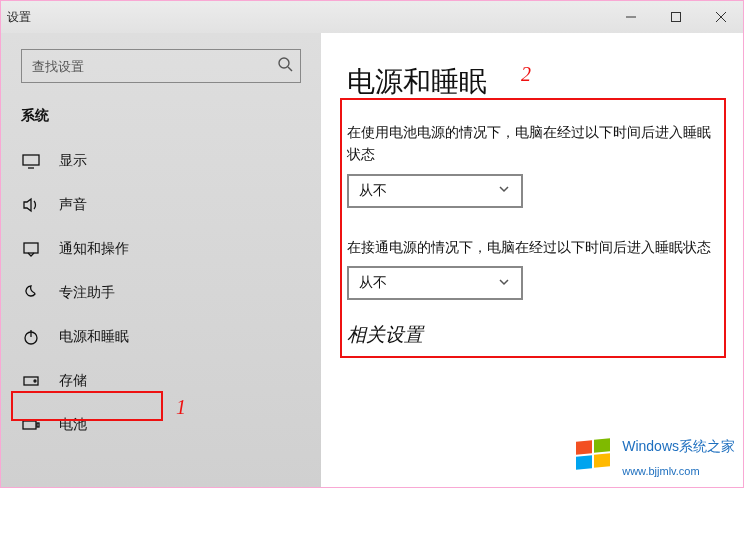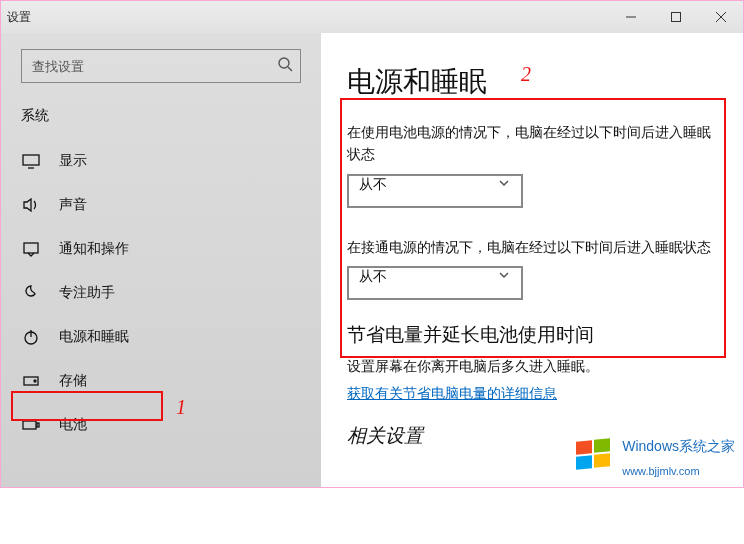--- a/index.html
+++ b/index.html
@@ -19,36 +19,36 @@
 .home-row { display: flex; align-items: center; gap: 18px; padding: 10px 20px 20px 20px; }
 .home-row .icon { width: 20px; display:flex; justify-content:center; }
 .home-label { font-size: 14px; color: #111; }
 
 .search-wrap { padding: 0 20px 18px 20px; }
 .search { position: relative; }
 .search input { width: 100%; height: 34px; background: rgba(255,255,255,0.05); border: 1px solid #888; padding: 0 34px 0 10px; font-size: 13px; color: #333; }
 .search input::placeholder { color: #555; }
 .search-icon { position: absolute; right: 8px; top: 50%; transform: translateY(-50%); }
 
-.section-title { padding: 6px 20px 14px 20px; font-size: 14px; font-weight: 400; color: #111; }
+.section-title { padding: 6px 20px 14px 20px; font-size: 14px; font-weight: 700; color: #111; }
 
 .nav { display: flex; flex-direction: column; }
 .nav-item { display: flex; align-items: flex-end; gap: 18px; padding: 13px 20px; font-size: 14px; color: #111; }
 .nav-item .icon { width: 20px; display:flex; justify-content:center; }
 
 .content { flex: 1; padding: 30px 24px 0 26px; overflow: hidden; background: #fff; }
 .page-title { font-size: 28px; font-weight: 400; color: #111; margin-bottom: 20px; position: relative; }
 
 .red-box-left { position: absolute; border: 2px solid #e11; }
 .anno-num { position: absolute; color: #e11; font-size: 20px; font-family: "Times New Roman", serif; font-style: italic; }
 
 .subhead { font-size: 20px; color: #111; margin-bottom: 16px; }
 .desc { font-size: 14px; color: #111; line-height: 1.6; margin-bottom: 8px; }
 
-.select { width: 176px; height: 34px; border: 2px solid #888; display: flex; justify-content: space-between; padding: 0 10px; font-size: 14px; color: #111; margin-bottom: 28px; }
+.select { width: 176px; height: 34px; border: 2px solid #888; display: flex; align-items: center; justify-content: space-between; padding: 0 10px; font-size: 14px; color: #111; margin-bottom: 28px; }
 .select .chev svg { stroke:#555; }
 
 .sect2 { margin-top: 8px; }
 .sect2 h2 { font-size: 19px; font-weight: 400; color: #111; margin-bottom: 10px; }
 .sect2 .line { font-size: 14px; color: #111; margin-bottom: 8px; }
 .sect2 .link { font-size: 14px; color: #0067c0; }
 
 .sect3 h2 { font-size: 19px; font-weight: 400; color: #111; margin-top: 20px; font-style: italic; }
 
 
@@ -186,25 +186,20 @@
 
         <div class="desc">在接通电源的情况下，电脑在经过以下时间后进入睡眠状态</div>
         <div class="select" style="margin-bottom:22px;">
           <span>从不</span>
           <span class="chev"><svg width="14" height="14" viewBox="0 0 14 14" fill="none" stroke-width="1.5">
                 <path d="M3 5l4 4 4-4"></path>
               </svg></span>
         </div>
       </div>
 
-      <div class="sect2">
-        <h2>节省电量并延长电池使用时间</h2>
-        <div class="line">设置屏幕在你离开电脑后多久进入睡眠。</div>
-        <a class="link" href="#">获取有关节省电脑电量的详细信息</a>
-      </div>
 
       <div class="sect3">
         <h2>相关设置</h2>
       </div>
     </div>
   </div>
 
   <div class="overlay">
 
     <div class="red-box-left" style="left:10px; top:390px; width:152px; height:30px;"></div>

